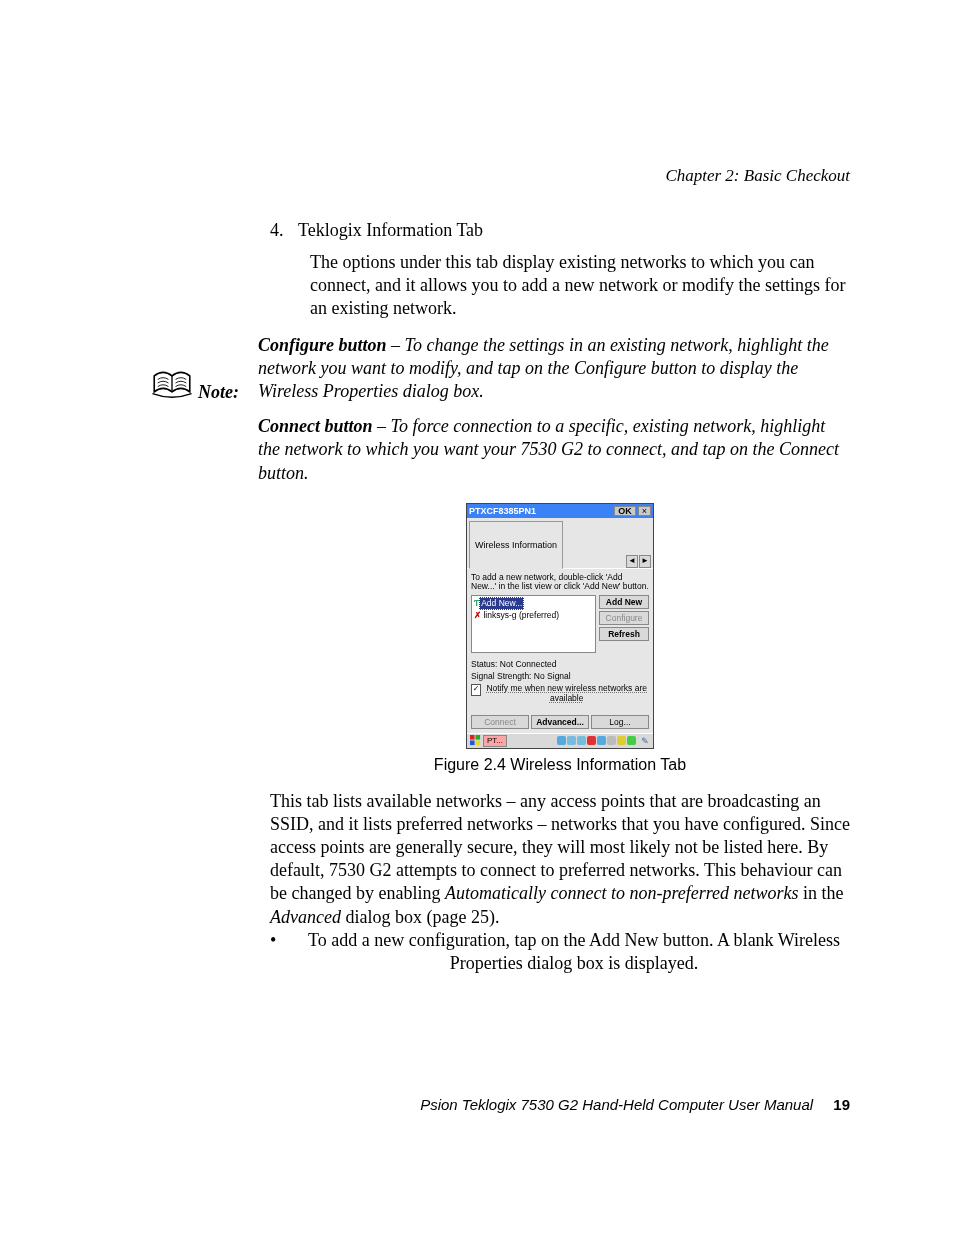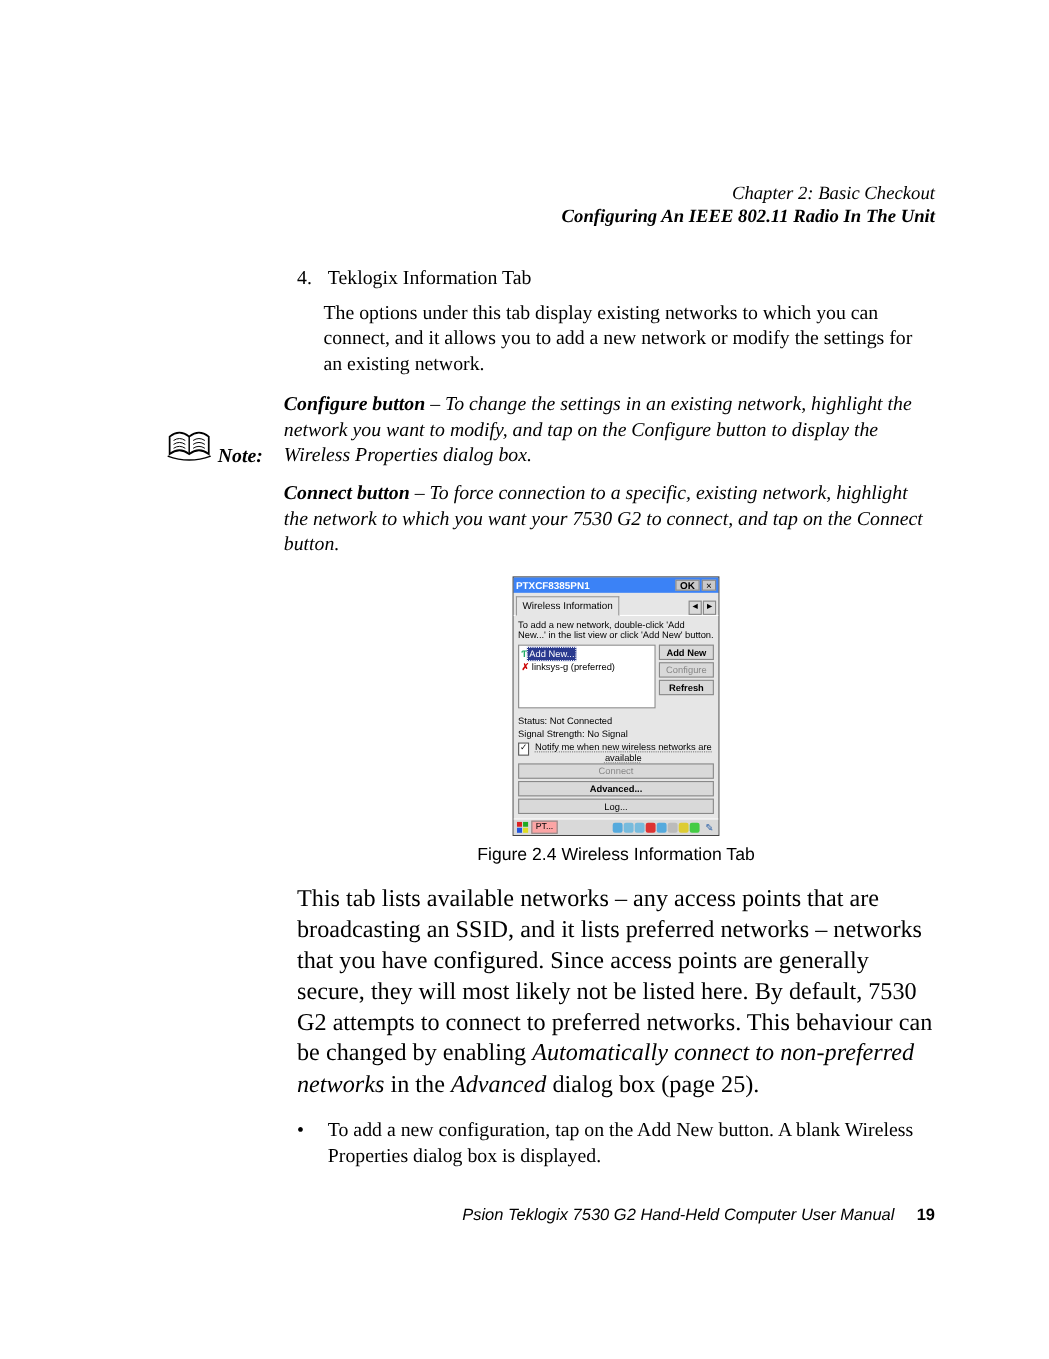--- a/index.html
+++ b/index.html
@@ -39,21 +39,21 @@
     font-size: 18px;
   }
   .numbered .num {
     width: 28px;
     flex: 0 0 28px;
   }
   .numbered .txt {
     flex: 1;
   }
   .indent-para {
-    margin-left: 24px;
+    margin-left: 40px;
     font-size: 18px;
     line-height: 1.28;
     margin-bottom: 14px;
   }
   .note-row {
     display: flex;
     align-items: flex-end;
     margin-left: 0px;
     margin-bottom: 12px;
   }
@@ -136,21 +136,21 @@
     display: flex;
     align-items: flex-end;
     padding: 2px 2px 0 2px;
     background: #e6e6e6;
     border-bottom: 1px solid #fff;
   }
   .ss-tab {
     background: #e6e6e6;
     border: 1px solid #999;
     border-bottom: 1px solid #e6e6e6;
-    padding: 3px 5px;
+    padding: 18px 5px;
     font-size: 9px;
     position: relative;
     top: 1px;
   }
   .ss-arrows {
     margin-left: auto;
     display: flex;
     gap: 1px;
   }
   .ss-arrow {
@@ -232,22 +232,21 @@
   }
   .ss-check .lbl {
     font-size: 8.5px;
     line-height: 1.1;
     text-decoration: underline dotted #777;
     text-align: center;
   }
   .ss-bottom-btns {
     display: flex;
     gap: 2px;
-    margin-top: 0;
-    flex-direction: column;
+    margin-top: 12px;
   }
   .ss-bottom-btns .ss-btn { flex: 1; }
   .ss-taskbar {
     display: flex;
     align-items: center;
     background: #d9d9d9;
     border-top: 1px solid #fff;
     height: 14px;
     padding: 0 2px;
     gap: 2px;
@@ -279,33 +278,33 @@
     display: inline-block;
     border-radius: 2px;
   }
   .caption {
     text-align: center;
     font-family: Arial, Helvetica, sans-serif;
     font-size: 16px;
     margin: 6px 0 16px 0;
   }
   .para {
-    font-size: 22px;
+    font-size: 18px;
     line-height: 1.28;
-    margin-bottom: 16px;
+    margin-bottom: 0;
     text-align: left;
   }
   .para em, .para .it { font-style: italic; }
   .bullet {
     display: flex;
     font-size: 18px;
     line-height: 1.28;
   }
   .bullet .dot { width: 28px; flex: 0 0 28px; }
-  .bullet .txt { flex: 1; }
+  .bullet .txt { flex: 1; text-align: center; }
   .footer {
     position: absolute;
     left: 150px;
     top: 1096px;
     width: 700px;
     text-align: right;
     font-family: Arial, Helvetica, sans-serif;
     font-style: italic;
     font-size: 15px;
   }
@@ -315,21 +314,20 @@
     margin-left: 16px;
   }
 </style>
 </head>
 <body>
 
 <div class="page">
 
   <div class="header">
     <div>Chapter 2: Basic Checkout</div>
-    <div class="line2">Configuring An IEEE 802.11 Radio In The Unit</div>
   </div>
 
   <div class="body-col">
     <div class="numbered">
       <div class="num">4.</div>
       <div class="txt">Teklogix Information Tab</div>
     </div>
     <div class="indent-para">The options under this tab display existing networks to which you can connect, and it allows you to add a new network or modify the settings for an existing network.</div>
   </div>
 

